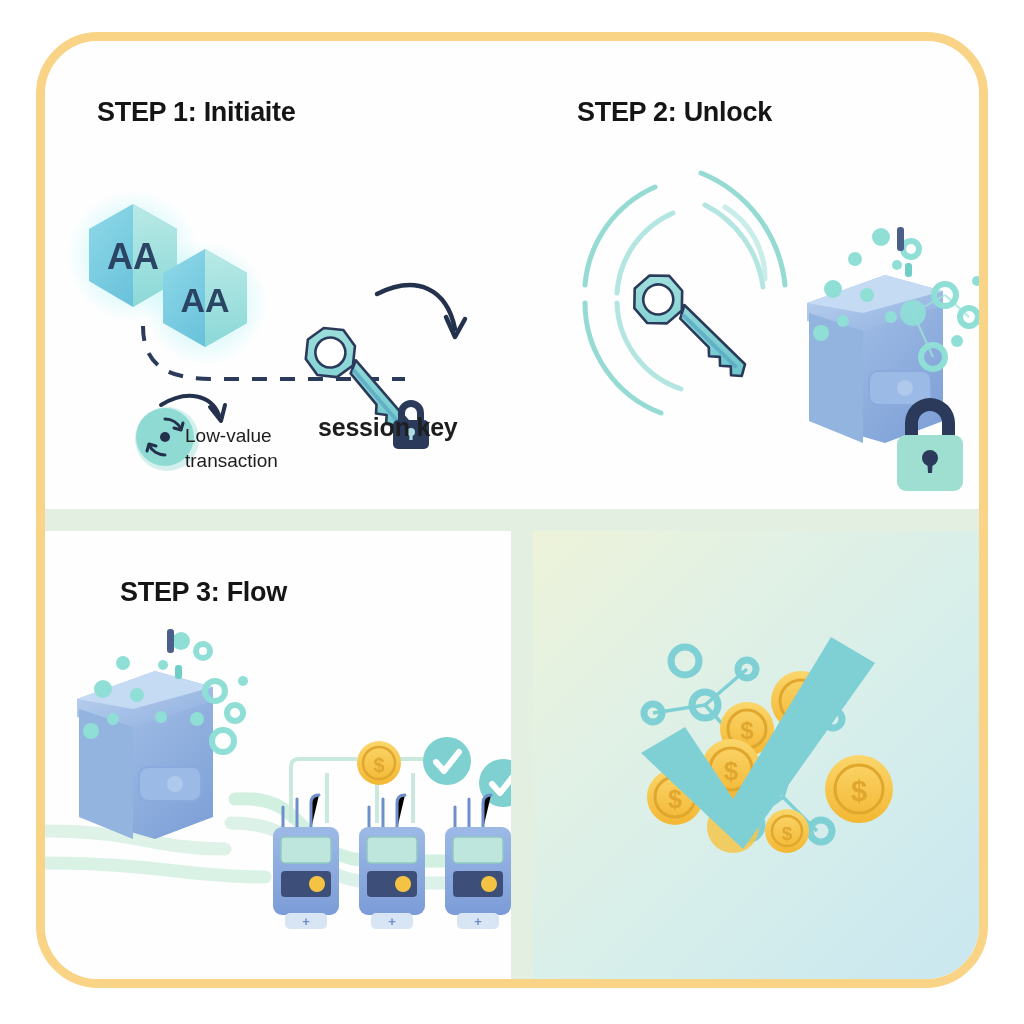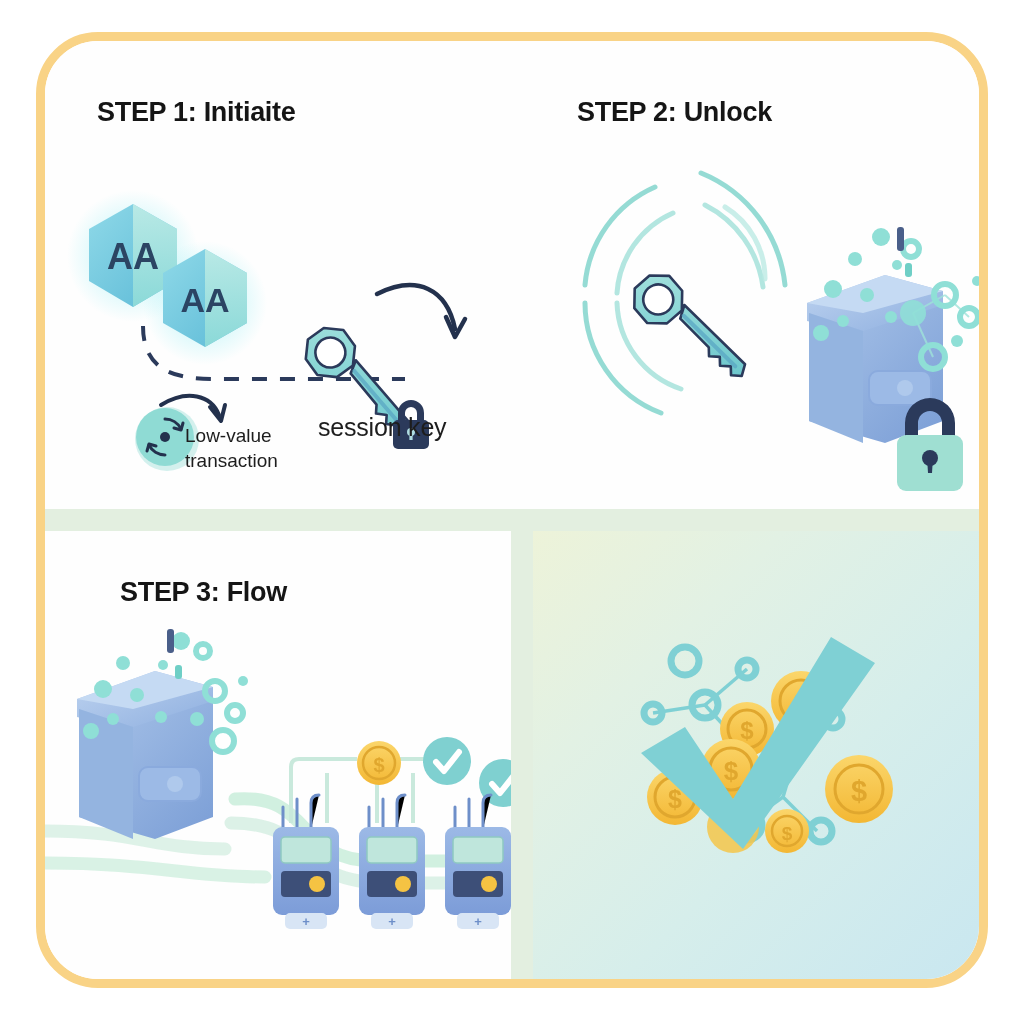--- a/index.html
+++ b/index.html
@@ -59,21 +59,21 @@
     position: absolute;
     color: #1d1d1d;
     white-space: pre-line;
   }
   #cap-low {
     left: 140px; top: 370px;
     font-size: 19px; line-height: 25px; font-weight: normal; margin-top: 12px;
   }
   #cap-session {
     left: 273px; top: 372px;
-    font-size: 25px; font-weight: normal; letter-spacing: -0.2px;
+    font-size: 25px; font-weight: bold; letter-spacing: -0.2px;
   }
   #cap-smooth {
     position: absolute;
     left: 0; right: 0; top: 300px;
     text-align: center;
     font-size: 34px; font-weight: bold;
     line-height: 42px;
     color: #111111;
     letter-spacing: 0.2px;
   }

